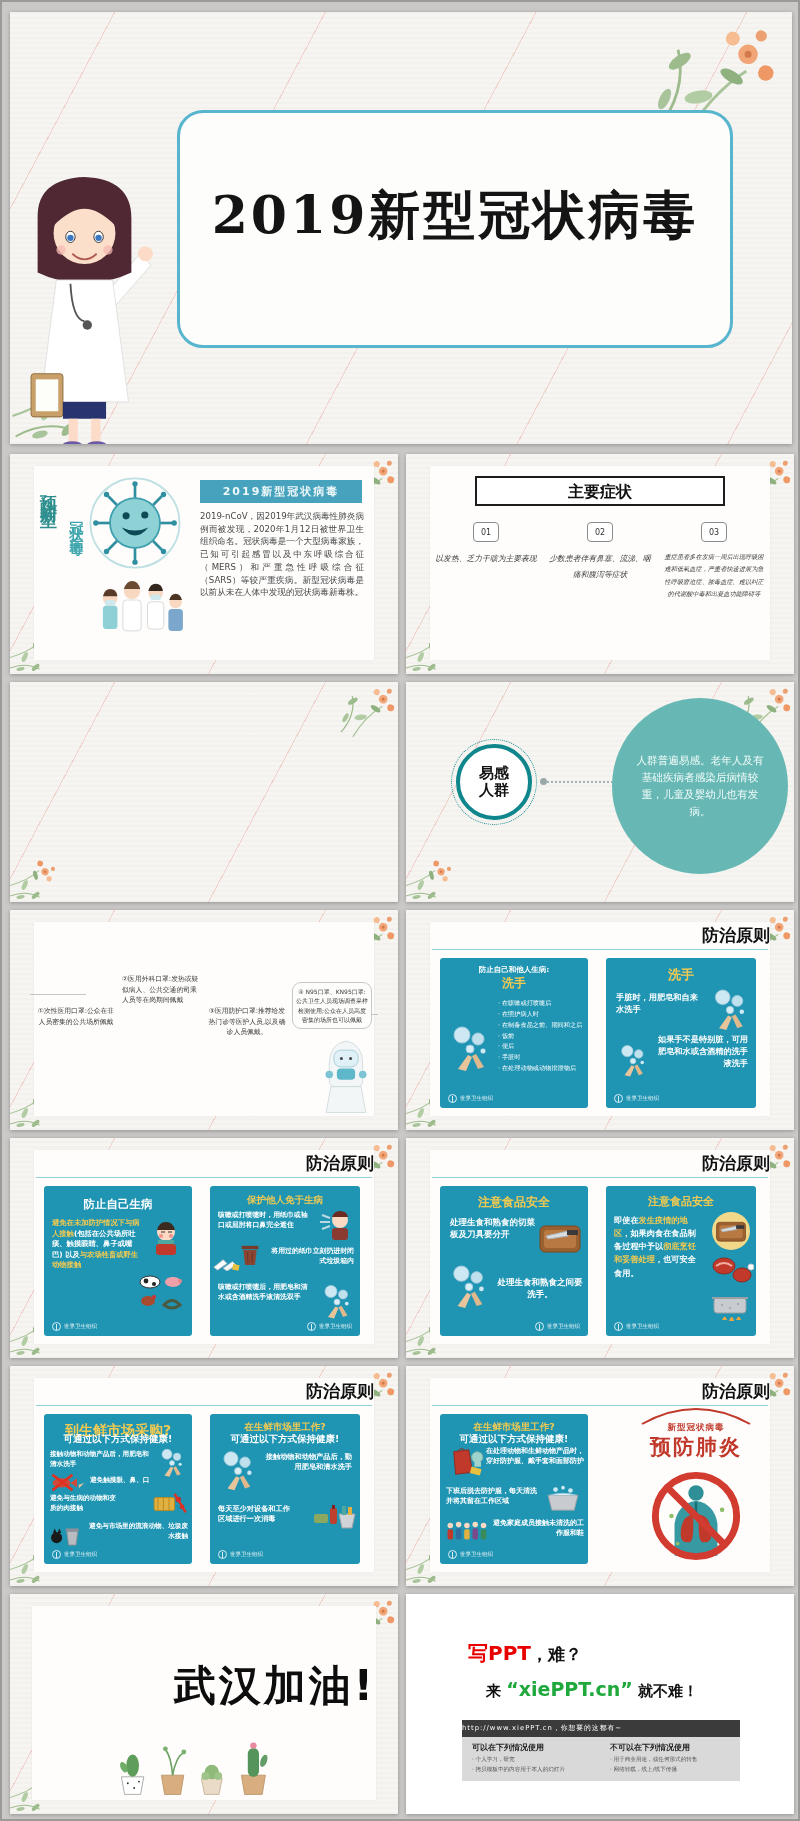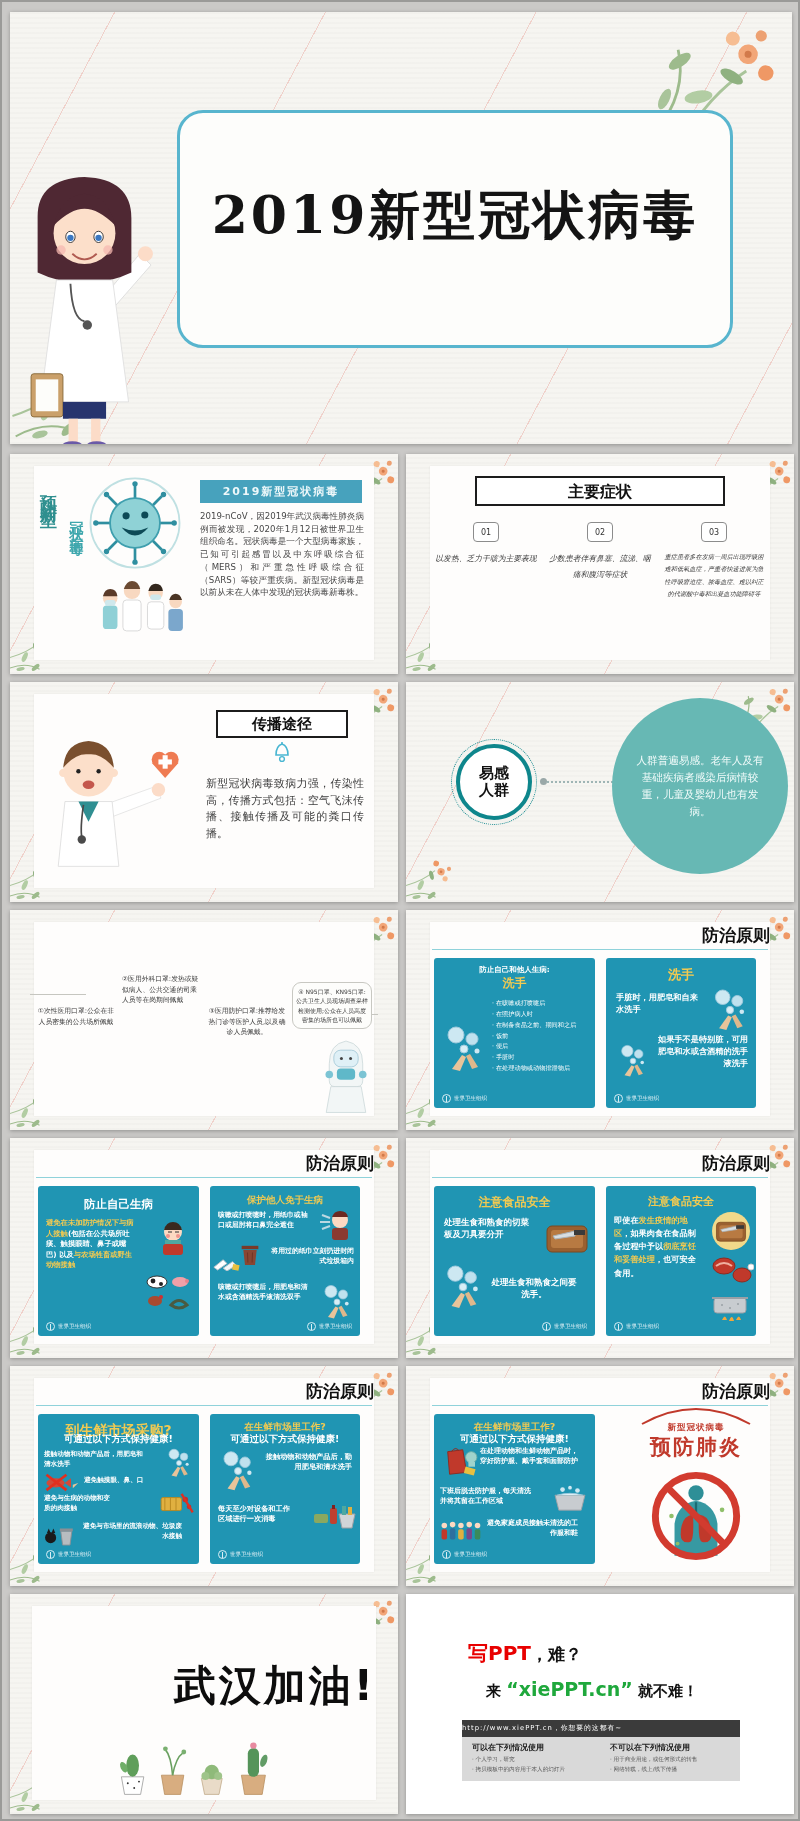--- a/index.html
+++ b/index.html
@@ -40,21 +40,21 @@
     font-family:"DejaVu Serif", serif; font-weight:600; font-size:52px;
     color:#141414; letter-spacing:3px; margin-top:-26px;
   }
   .doctor-f { position:absolute; left:2px; top:148px; width:145px; height:300px; }
   
   .tbox { position:absolute; border:2px solid #1c1c1c; background:#fff; font-weight:bold; color:#101010; text-align:center; }
   .ppl-title { position:absolute; left:0; right:0; top:2px; text-align:right; font-weight:bold; font-size:17px; color:#101010; }
   .ppl-rule { position:absolute; left:2px; right:2px; top:27px; height:1px; background:#8fd2da; }
   
   .panel { position:absolute; background:#2095b3; border-radius:3px; color:#fff; overflow:hidden; }
-  .pl { left:4px; top:36px; width:161px; height:150px; }
+  .pl { left:10px; top:36px; width:148px; height:150px; }
   .pr { left:176px; top:36px; width:150px; height:150px; }
   .yl { color:#f2ca51; }
   .who { position:absolute; bottom:5px; left:8px; display:flex; align-items:center; gap:3px; color:#e9f5f9; font-size:5.5px; }
   .who.r { left:auto; right:8px; }
   .who-em { width:9px; height:9px; border:1px solid #d8eef5; border-radius:50%; position:relative; flex:0 0 auto; }
   .who-em::before { content:""; position:absolute; left:3.4px; top:1px; width:1px; height:6px; background:#d8eef5; }
   .ptxt { position:absolute; line-height:1.45; }
   
   .vtxt { position:absolute; writing-mode:vertical-rl; text-orientation:upright; font-weight:bold; }
   .v1 { left:4px; top:16px; font-size:17px; letter-spacing:5px; color:#2f8f8f; }
@@ -459,32 +459,20 @@
     </div>
 
     <div class="thumb">
       <div class="paper">
         <svg class="fl tr" viewBox="0 0 100 100">
             <use href="#floral"></use>
           </svg>
         <svg class="fl bl" viewBox="0 0 100 100">
             <use href="#floral"></use>
           </svg>
-        <div class="card">
-          <svg style="position:absolute;left:4px;top:24px;width:160px;height:162px" viewBox="0 0 190 170">
-              <use href="#docm"></use>
-            </svg>
-          <div class="tbox" style="left:182px;top:16px;width:132px;height:28px;font-size:15px;line-height:25px">传播途径</div>
-          <svg style="position:absolute;left:240px;top:48px;width:16px;height:22px" viewBox="0 0 16 22">
-            <path d="M8 2 Q14 4 14 13 L2 13 Q2 4 8 2 Z" fill="none" stroke="#49b6d2" stroke-width="1.6"></path>
-            <line x1="8" y1="0" x2="8" y2="2" stroke="#49b6d2" stroke-width="1.6"></line>
-            <circle cx="8" cy="17" r="2.4" fill="none" stroke="#49b6d2" stroke-width="1.4"></circle>
-          </svg>
-          <div class="trans-body">新型冠状病毒致病力强，传染性高，传播方式包括：空气飞沫传播、接触传播及可能的粪口传播。</div>
-        </div>
       </div>
     </div>
 
     <div class="thumb">
       <div class="paper">
         <svg class="fl tr" viewBox="0 0 100 100">
             <use href="#floral"></use>
           </svg>
         <svg class="fl bl" viewBox="0 0 100 100">
             <use href="#floral"></use>

